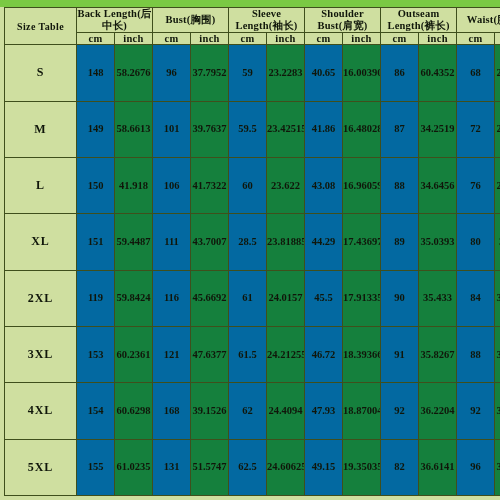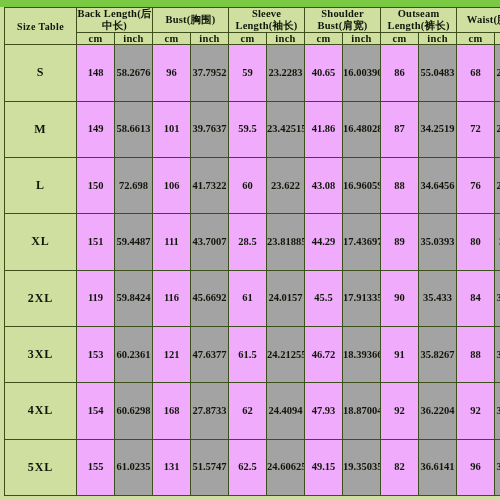--- a/index.html
+++ b/index.html
@@ -73,25 +73,25 @@
   }
   th.hdr-unit {
     font-size: 10.5px;
     letter-spacing: 0.3px;
   }
   td.size-label {
     font-size: 12px;
     letter-spacing: 1px;
   }
   td.val-cm {
-    background: #f0abfc;
+    background: #0369a1;
     font-size: 10.5px;
   }
   td.val-in {
-    background: #a3a3a3;
+    background: #15803d;
     font-size: 10.5px;
   }
   col.c-size { width: 72px; }
   col.c-num  { width: 38px; }
 </style>
 </head>
 <body>
 
 <div id="page">
 
@@ -144,21 +144,21 @@
             <td class="size-label">S</td>
             <td class="val-cm">148</td>
             <td class="val-in">58.2676</td>
             <td class="val-cm">96</td>
             <td class="val-in">37.7952</td>
             <td class="val-cm">59</td>
             <td class="val-in">23.2283</td>
             <td class="val-cm">40.65</td>
             <td class="val-in">16.003905</td>
             <td class="val-cm">86</td>
-            <td class="val-in">55.0483</td>
+            <td class="val-in">60.4352</td>
             <td class="val-cm">68</td>
             <td class="val-in">26.7716</td>
           </tr>
           <tr>
             <td class="size-label">M</td>
             <td class="val-cm">149</td>
             <td class="val-in">58.6613</td>
             <td class="val-cm">101</td>
             <td class="val-in">39.7637</td>
             <td class="val-cm">59.5</td>
@@ -166,21 +166,21 @@
             <td class="val-cm">41.86</td>
             <td class="val-in">16.480282</td>
             <td class="val-cm">87</td>
             <td class="val-in">34.2519</td>
             <td class="val-cm">72</td>
             <td class="val-in">28.3464</td>
           </tr>
           <tr>
             <td class="size-label">L</td>
             <td class="val-cm">150</td>
-            <td class="val-in">72.698</td>
+            <td class="val-in">41.918</td>
             <td class="val-cm">106</td>
             <td class="val-in">41.7322</td>
             <td class="val-cm">60</td>
             <td class="val-in">23.622</td>
             <td class="val-cm">43.08</td>
             <td class="val-in">16.960596</td>
             <td class="val-cm">88</td>
             <td class="val-in">34.6456</td>
             <td class="val-cm">76</td>
             <td class="val-in">29.9212</td>
@@ -228,21 +228,21 @@
             <td class="val-cm">91</td>
             <td class="val-in">35.8267</td>
             <td class="val-cm">88</td>
             <td class="val-in">34.6456</td>
           </tr>
           <tr>
             <td class="size-label">4XL</td>
             <td class="val-cm">154</td>
             <td class="val-in">60.6298</td>
             <td class="val-cm">168</td>
-            <td class="val-in">27.8733</td>
+            <td class="val-in">39.1526</td>
             <td class="val-cm">62</td>
             <td class="val-in">24.4094</td>
             <td class="val-cm">47.93</td>
             <td class="val-in">18.870041</td>
             <td class="val-cm">92</td>
             <td class="val-in">36.2204</td>
             <td class="val-cm">92</td>
             <td class="val-in">36.2204</td>
           </tr>
           <tr>

